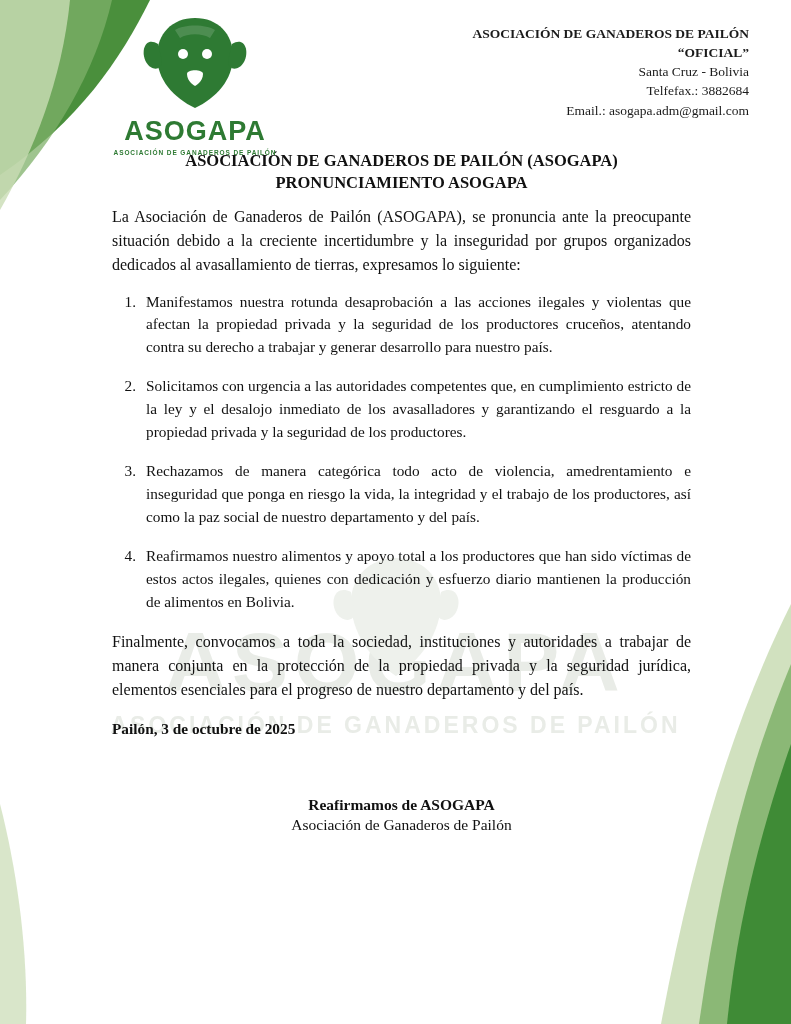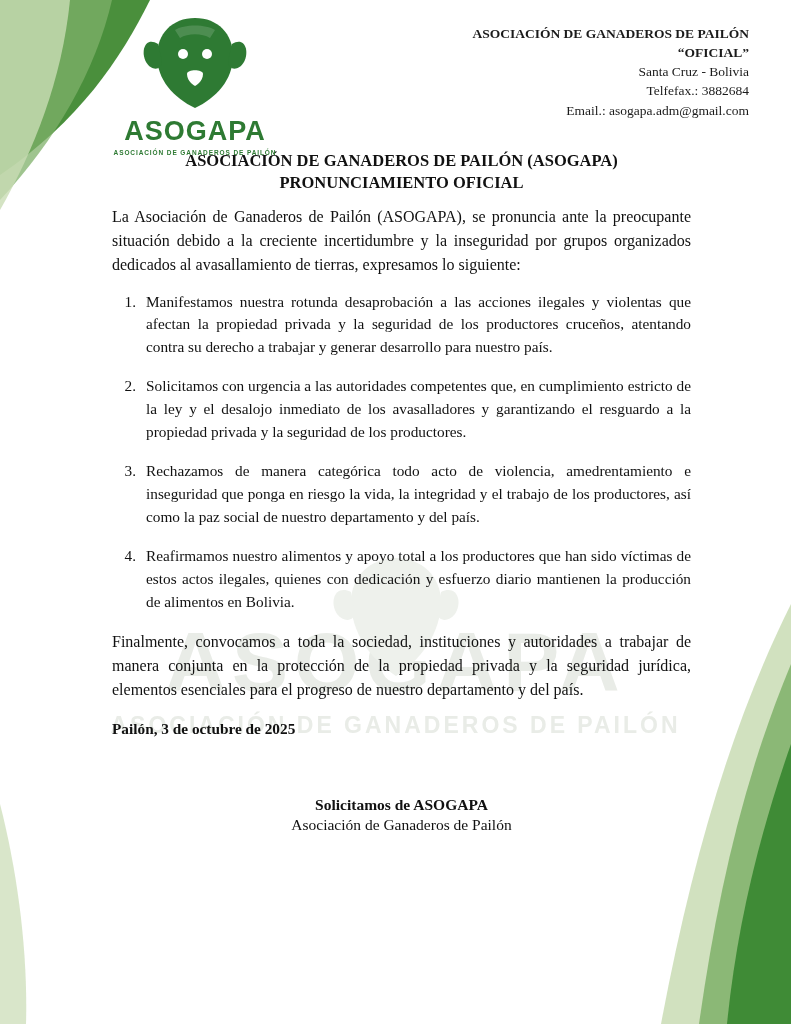--- a/index.html
+++ b/index.html
@@ -229,21 +229,21 @@
     <div>Telfefax.:  3882684</div>
     <div>Email.: asogapa.adm@gmail.com</div>
   </div>
 
 </div>
 
 <div id="doc">
 
   <div id="doc-title">
     <div>ASOCIACIÓN DE GANADEROS DE PAILÓN (ASOGAPA)</div>
-    <div>PRONUNCIAMIENTO OFICIAL</div>
+    <div>PRONUNCIAMIENTO ASOGAPA</div>
   </div>
 
   <p class="para">La Asociación de Ganaderos de Pailón (ASOGAPA), se pronuncia ante la preocupante situación debido a la creciente incertidumbre y la inseguridad por grupos organizados dedicados al avasallamiento de tierras, expresamos lo siguiente:</p>
 
   <ol id="numbered-list">
     <li>
       <span class="num">1.</span>
       <span class="txt">Manifestamos nuestra rotunda desaprobación a las acciones ilegales y violentas que afectan la propiedad privada y la seguridad de los productores cruceños, atentando contra su derecho a trabajar y generar desarrollo para nuestro país.</span>
     </li>
     <li>
@@ -258,17 +258,17 @@
       <span class="num">4.</span>
       <span class="txt">Reafirmamos nuestro alimentos y apoyo total a los productores que han sido víctimas de estos actos ilegales, quienes con dedicación y esfuerzo diario mantienen la producción de alimentos en Bolivia.</span>
     </li>
   </ol>
 
   <p class="para" id="closing-para">Finalmente, convocamos a toda la sociedad, instituciones y autoridades a trabajar de manera conjunta en la protección de la propiedad privada y la seguridad jurídica, elementos esenciales para el progreso de nuestro departamento y del país.</p>
 
   <div id="date-line">Pailón, 3 de octubre de 2025</div>
 
   <div id="signature">
-    <div class="sig-title">Solicitamos de ASOGAPA</div>
+    <div class="sig-title">Reafirmamos de ASOGAPA</div>
     <div class="sig-sub">Asociación de Ganaderos de Pailón</div>
   </div>
 
 </div>
 
 </body></html>

